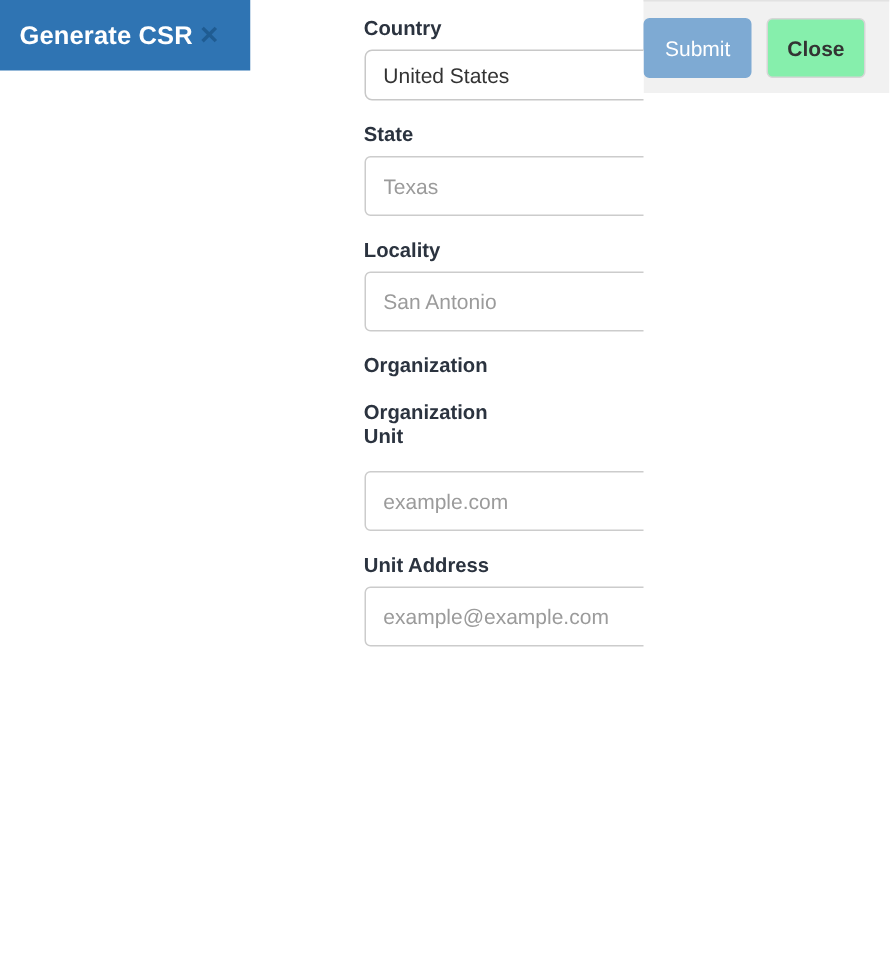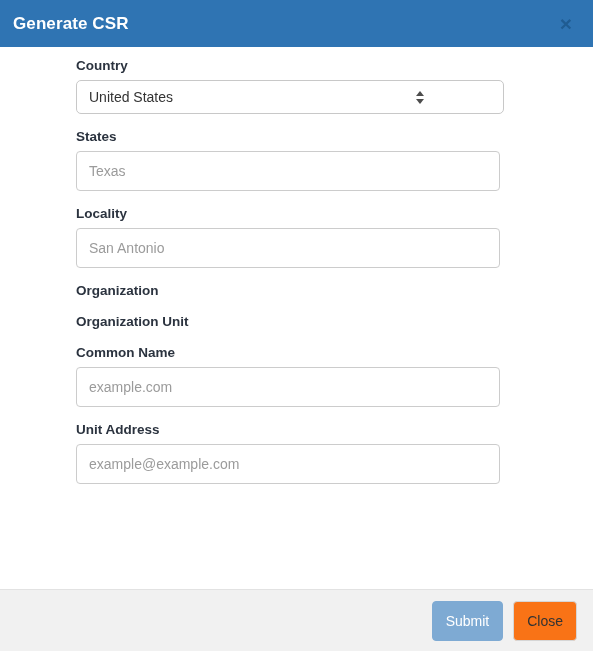--- a/index.html
+++ b/index.html
@@ -14,21 +14,21 @@
     -webkit-font-smoothing: antialiased;
     overflow: hidden;
   }
 
   .modal {
     position: relative;
     width: 593px;
     height: 651px;
     background: #ffffff;
     display: flex;
-    flex-direction: column;
+    flex-direction: row;
     box-sizing: border-box;
   }
 
   
   .modal-header {
     height: 47px;
     background: #2f74b3;
     display: flex;
     align-items: center;
     justify-content: space-between;
@@ -172,24 +172,25 @@
     height: 40px;
   }
   .btn-submit {
     background-color: #7eaad3;
     border: 1px solid #7eaad3;
     color: #ffffff;
     margin-right: 10px;
     min-width: 65px;
   }
   .btn-close {
-    background-color: #f97316;
+    background-color: #86efac;
     border: 1px solid #d6d6d6;
     color: #333333;
     min-width: 60px;
+    font-weight: bold;
   }
 </style>
 </head>
 <body>
 
 <div class="modal">
 
   <div class="modal-header">
     <div class="modal-title">Generate CSR</div>
     <button class="close-x">×</button>
@@ -204,39 +205,38 @@
           <option>United States</option>
         </select>
         <span class="select-arrows">
           <span class="tri up"></span>
           <span class="tri down"></span>
         </span>
       </div>
     </div>
 
     <div class="form-group">
-      <label class="form-label">States</label>
+      <label class="form-label">State</label>
       <input class="form-control" type="text" placeholder="Texas" style="">
     </div>
 
     <div class="form-group">
       <label class="form-label">Locality</label>
       <input class="form-control" type="text" placeholder="San Antonio" style="">
     </div>
 
     <div class="form-group">
       <label class="form-label">Organization</label>
     </div>
 
     <div class="form-group">
       <label class="form-label">Organization Unit</label>
     </div>
 
     <div class="form-group">
-      <label class="form-label">Common Name</label>
       <input class="form-control" type="text" placeholder="example.com" style="">
     </div>
 
     <div class="form-group">
       <label class="form-label">Unit Address</label>
       <input class="form-control" type="text" placeholder="example@example.com" style="">
     </div>
 
   </div>
 

